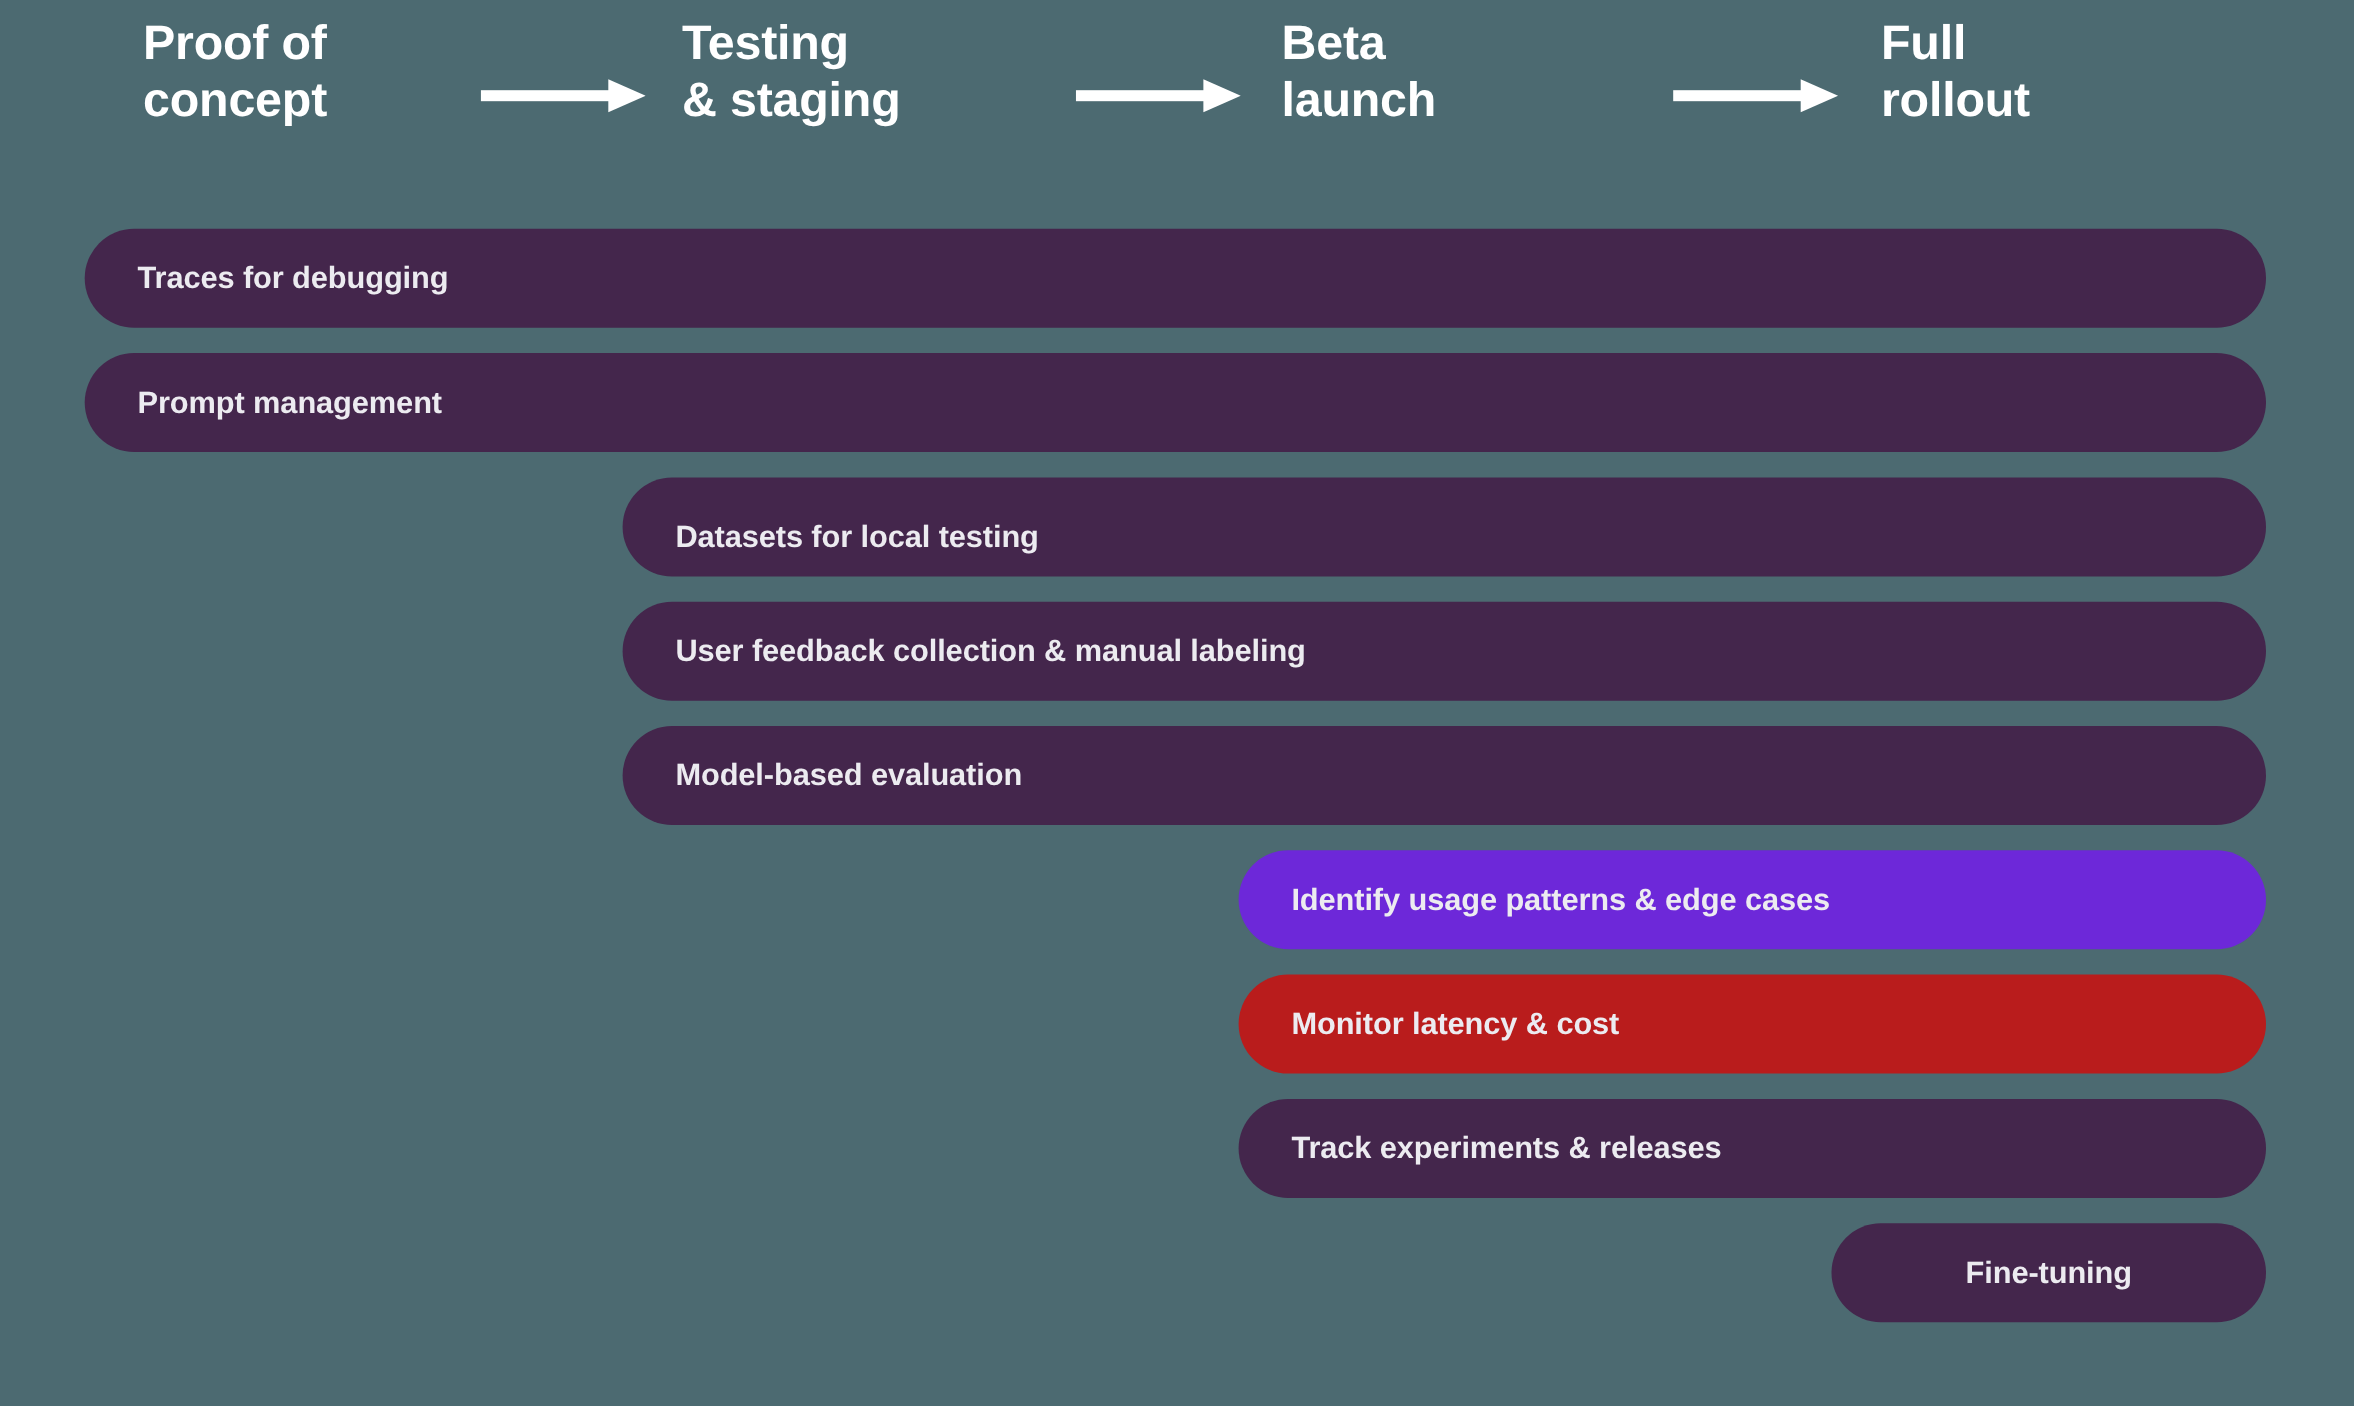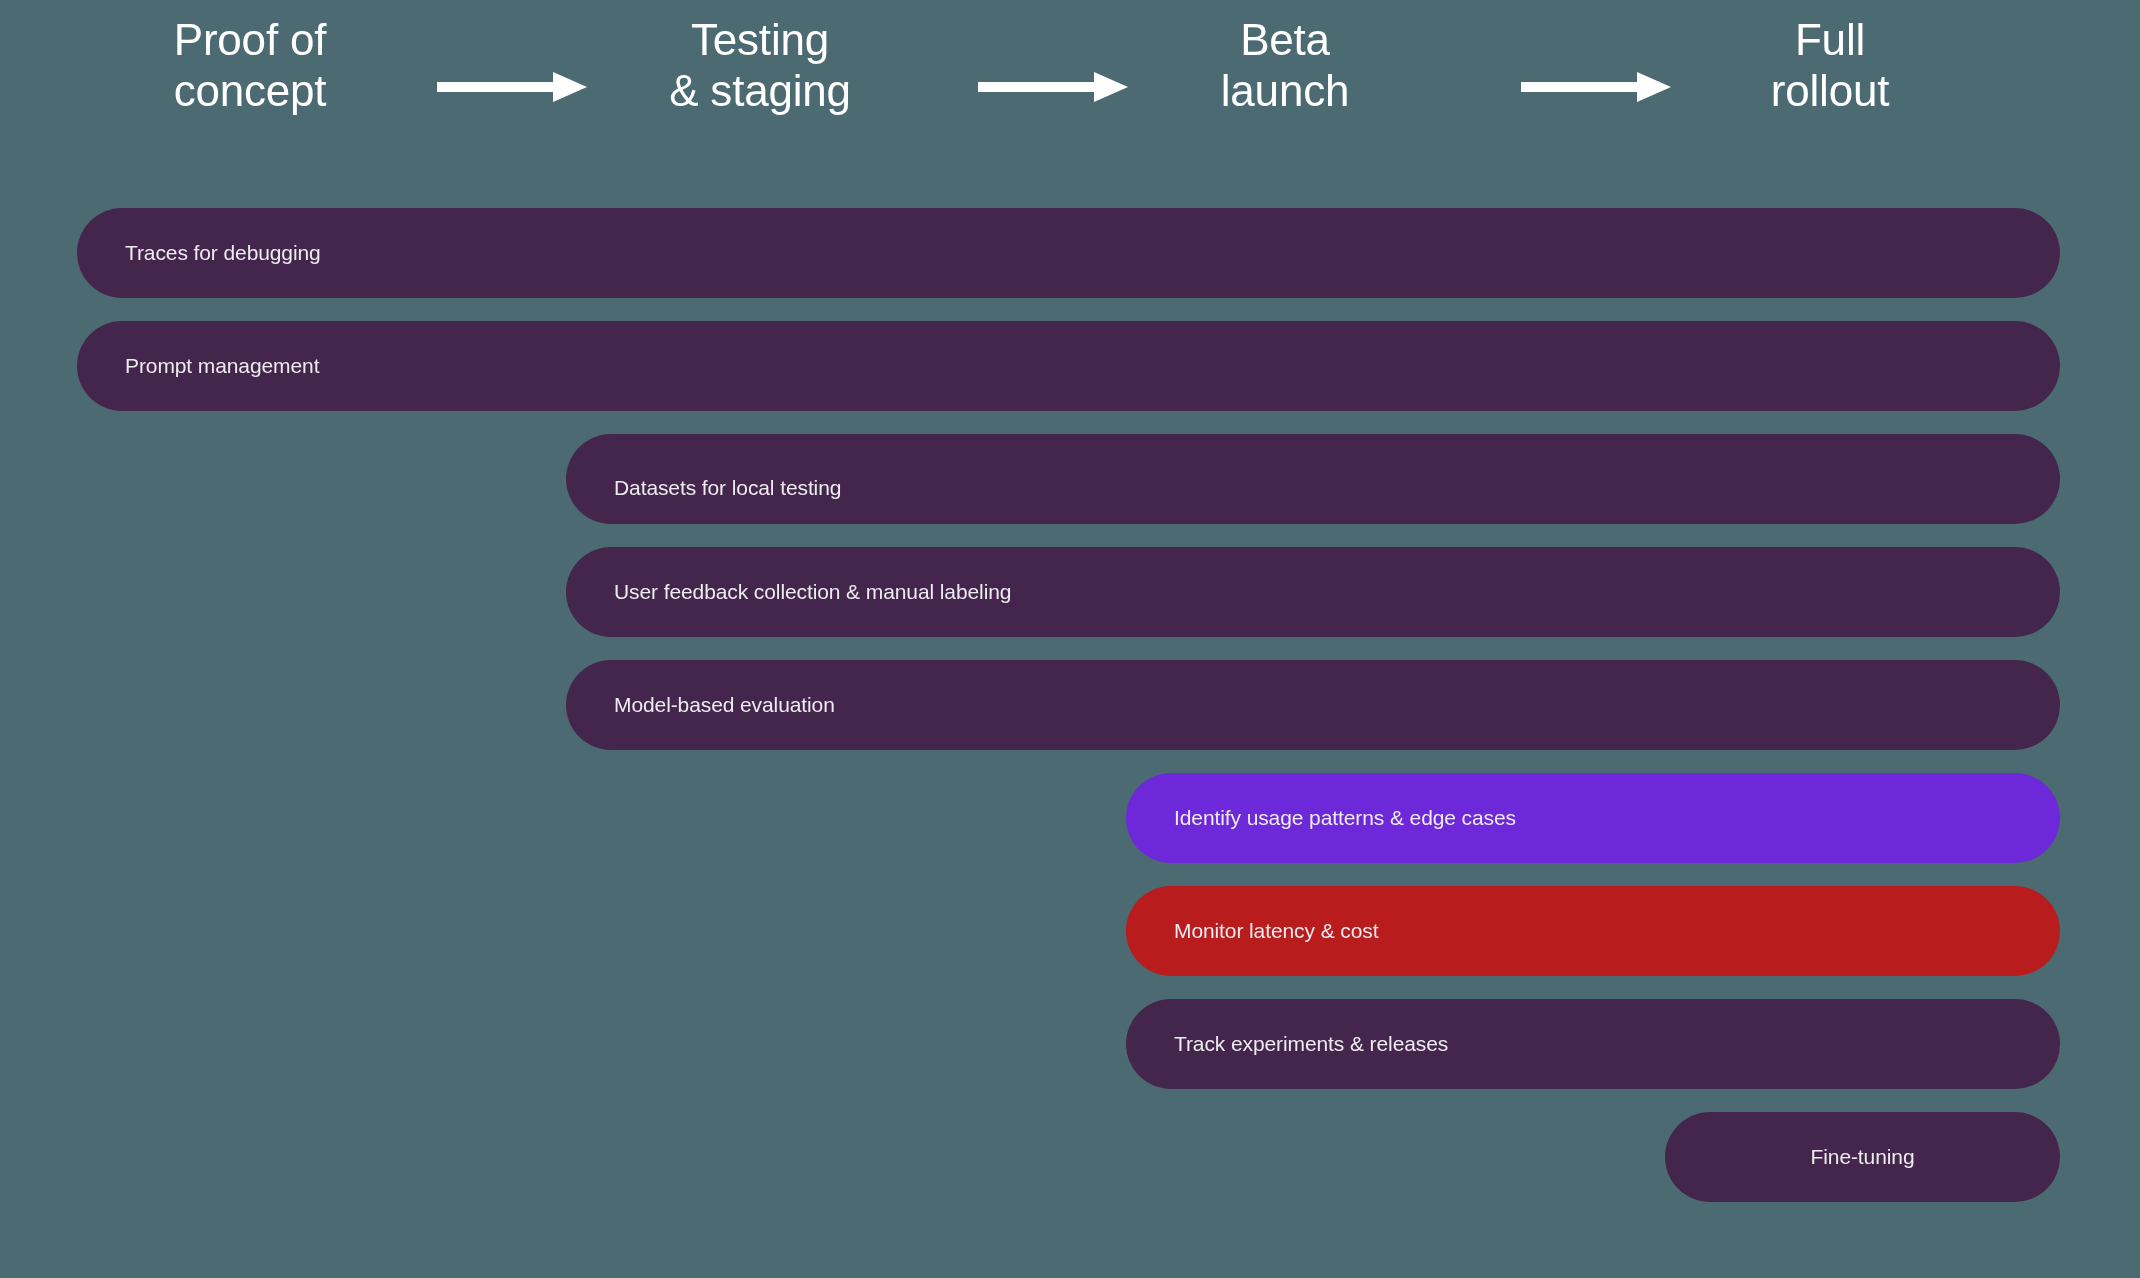--- a/index.html
+++ b/index.html
@@ -16,24 +16,24 @@
   #canvas {
     position: relative;
     width: 2140px;
     height: 1278px;
     background: #4c6a71;
   }
 
   
   .phase {
     position: absolute;
-    text-align: center;
+    text-align: left;
     color: #ffffff;
     font-size: 44px;
-    font-weight: 400;
+    font-weight: 700;
     line-height: 1.16;
     letter-spacing: -0.2px;
     white-space: pre-line;
   }
   .phase-line {
     display: block;
   }
 
   .arrow {
     position: absolute;
@@ -44,22 +44,22 @@
   .bar {
     position: absolute;
     background: #44264c;
     border-radius: 46px;
     display: flex;
     align-items: center;
     box-sizing: border-box;
   }
   .bar-label {
     color: #ecebf0;
-    font-size: 21px;
-    font-weight: 400;
+    font-size: 28px;
+    font-weight: 700;
     letter-spacing: -0.1px;
     white-space: nowrap;
   }
   .bar.align-left {
     justify-content: flex-start;
     padding-left: 48px;
   }
   .bar.align-center {
     justify-content: center;
     padding-left: 0;

